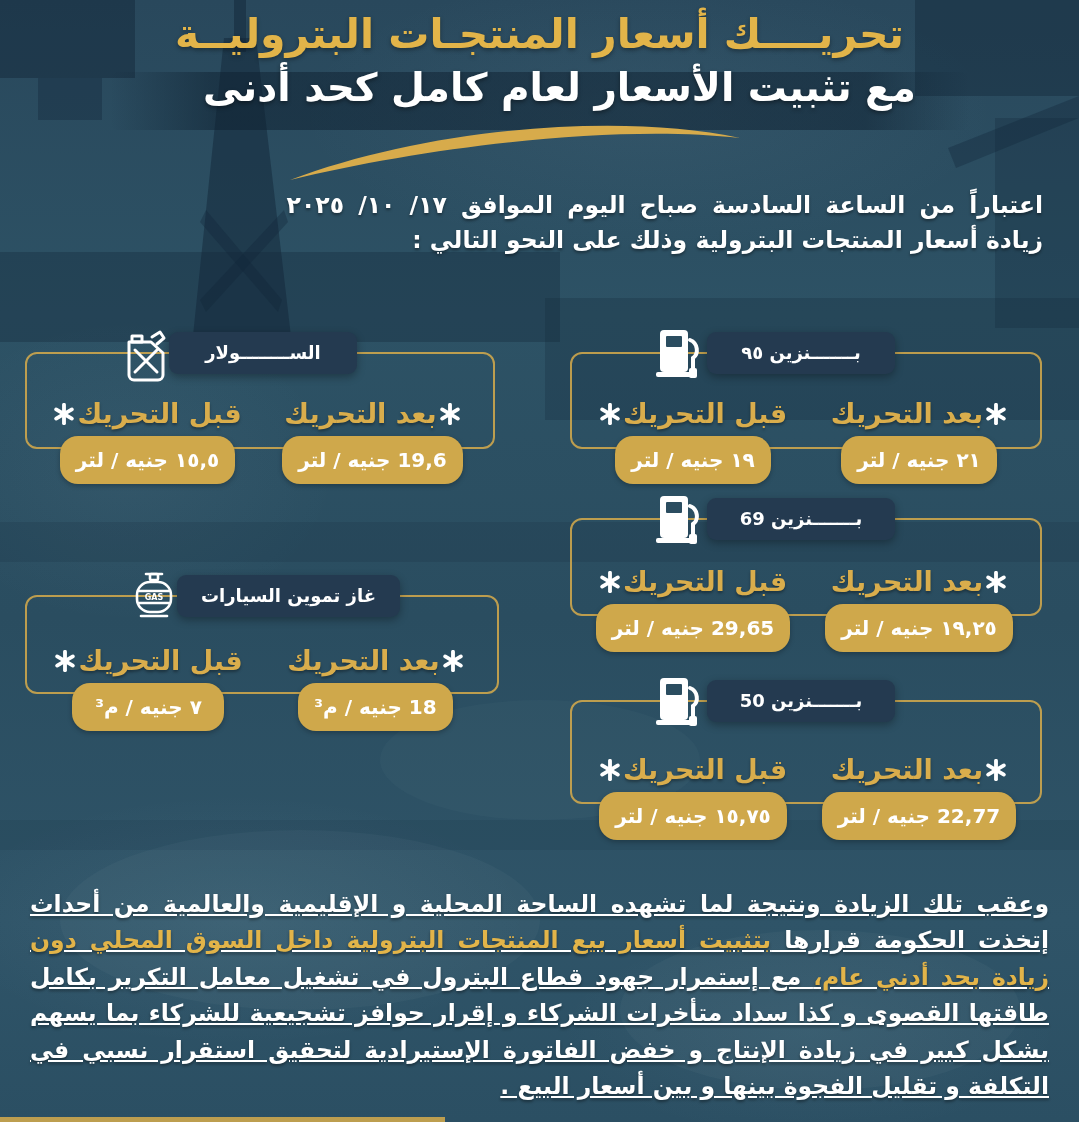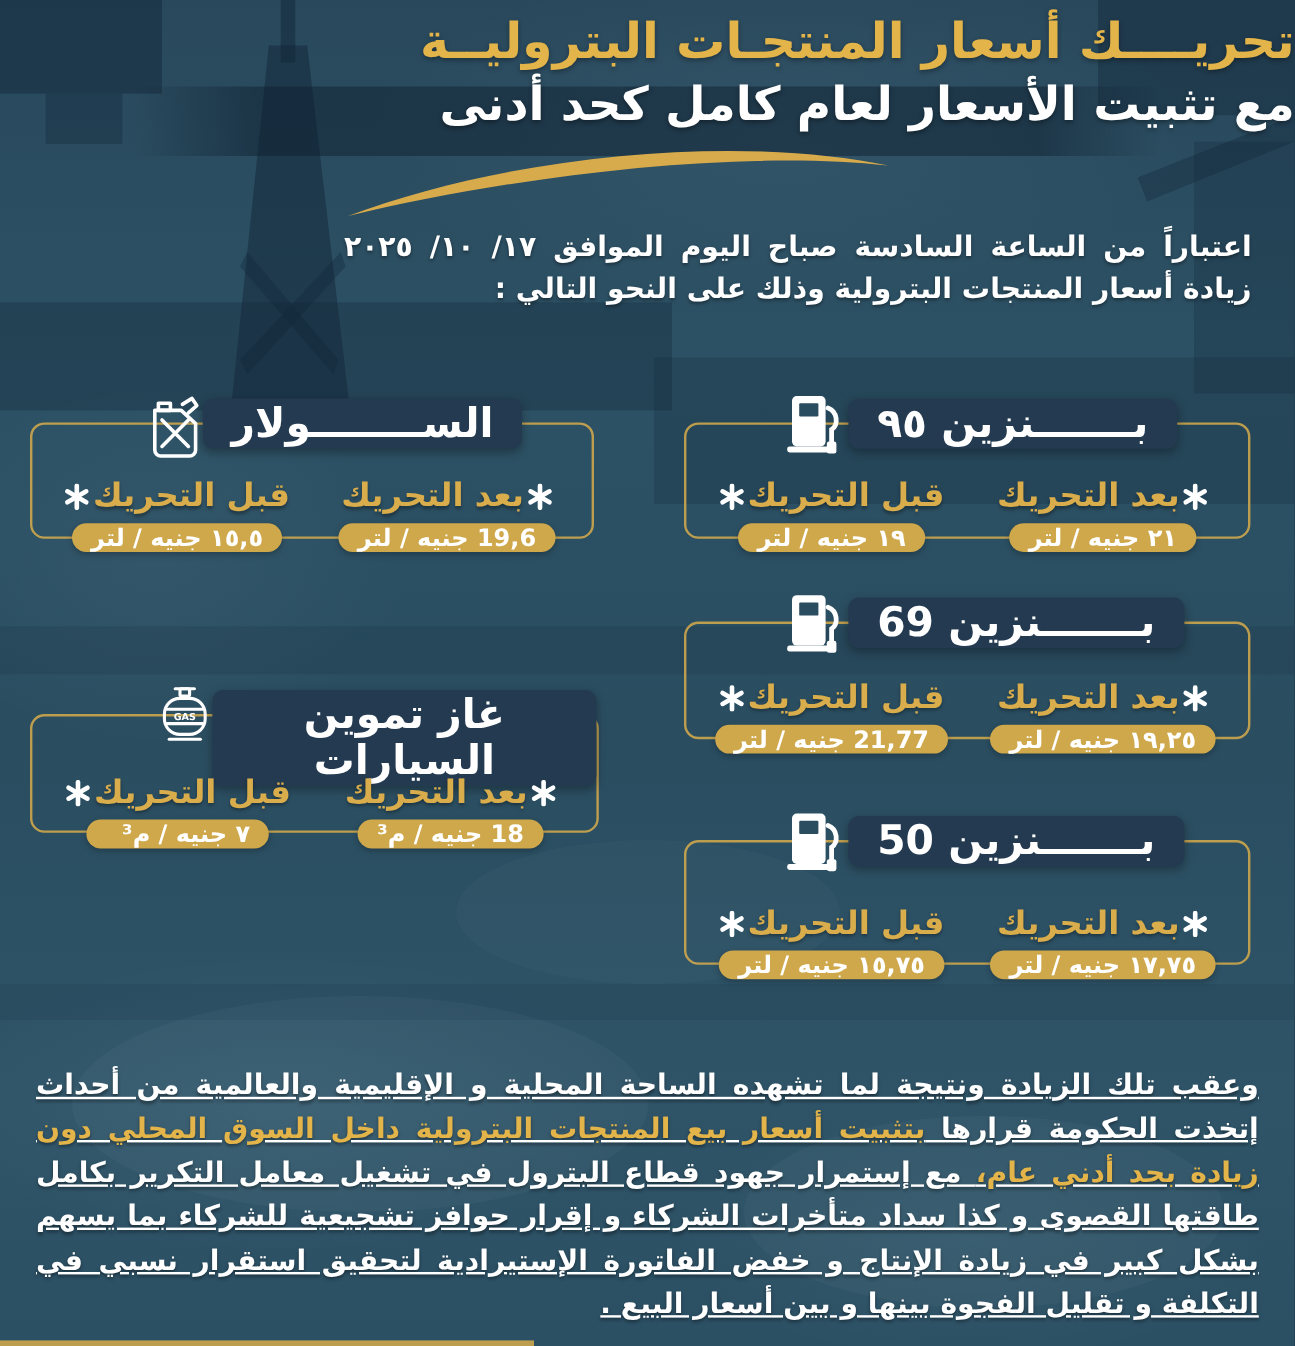--- a/index.html
+++ b/index.html
@@ -8,48 +8,48 @@
     font-family:"DejaVu Sans","Liberation Sans",sans-serif;
     background:
       radial-gradient(ellipse 420px 180px at 22% 82%, rgba(190,220,235,.07), transparent 70%),
       radial-gradient(ellipse 360px 150px at 75% 92%, rgba(190,220,235,.06), transparent 70%),
       radial-gradient(ellipse 300px 220px at 12% 42%, rgba(190,220,235,.05), transparent 70%),
       radial-gradient(ellipse 500px 200px at 60% 10%, rgba(140,180,200,.08), transparent 70%),
       linear-gradient(180deg,#29485c 0%,#2d5265 28%,#2a4d60 55%,#2f5468 82%,#2b4f63 100%);
   }
   .bg-art{position:absolute;inset:0;pointer-events:none;}
   
-  .title-wrap{position:absolute;top:8px;left:0;right:0;direction:rtl;}
+  .title-wrap{position:absolute;top:8px;left:0;right:0;text-align:center;direction:rtl;}
   .title-line1{font-size:41px;font-weight:bold;color:#e2b449;letter-spacing:0;line-height:52px;
     text-shadow:0 2px 4px rgba(0,0,0,.35);}
   .title-band{position:absolute;top:64px;left:110px;right:110px;height:58px;border-radius:8px;
     background:linear-gradient(90deg,rgba(14,32,48,0) 0%,rgba(14,32,48,.5) 12%,rgba(14,32,48,.5) 88%,rgba(14,32,48,0) 100%);}
   .title-line2{position:relative;font-size:39px;font-weight:bold;color:#ffffff;line-height:56px;
     text-shadow:0 2px 4px rgba(0,0,0,.4);padding-left:40px;}
   .swoosh{position:absolute;left:288px;top:112px;width:458px;height:70px;}
   
   .intro{position:absolute;top:188px;right:36px;width:770px;direction:rtl;text-align:right;color:#fff;
     font-weight:bold;font-size:23.5px;line-height:35px;text-shadow:0 2px 3px rgba(0,0,0,.4);}
   .intro .l1{word-spacing:6px;}
   
   .card{position:absolute;border:2px solid rgba(215,171,75,.85);border-radius:12px;}
   .card-icon{position:absolute;}
   .hdr-box{position:absolute;top:-22px;background:#243a50;border-radius:9px;padding:2px 24px;
-    color:#fff;font-size:34px;font-weight:bold;direction:rtl;text-align:center;min-width:140px;line-height:38px;
+    color:#fff;font-size:18px;font-weight:bold;direction:rtl;text-align:center;min-width:140px;line-height:38px;
     box-shadow:0 3px 8px rgba(0,0,0,.3);}
   .hdr-box::before{content:"";position:absolute;top:-7px;left:-11px;width:100%;height:100%;
     background:#d7ab4b;border-radius:10px;z-index:-1;}
   .card-content{position:absolute;left:8px;right:8px;display:flex;justify-content:space-around;}
   .price-block{display:flex;flex-direction:column;align-items:center;gap:7px;width:46%;}
   .label-row{display:flex;align-items:center;gap:2px;}
   .plabel{color:#d9ad4c;font-size:27px;font-weight:bold;direction:rtl;white-space:nowrap;
     text-shadow:0 2px 3px rgba(0,0,0,.35);}
   .ast{display:flex;align-items:center;}
   .pill{background:#cfa84b;color:#fff;font-size:20px;font-weight:bold;direction:rtl;
-    padding:0 16px;border-radius:18px;min-width:120px;text-align:right;white-space:nowrap;
+    padding:12px 16px;border-radius:18px;min-width:120px;text-align:center;white-space:nowrap;
     box-shadow:0 2px 5px rgba(0,0,0,.25);}
   
   .closing{position:absolute;left:30px;top:862px;width:1019px;direction:rtl;text-align:justify;
     text-align-last:right;color:#fff;font-weight:bold;font-size:23.5px;line-height:36.5px;
     text-shadow:0 2px 3px rgba(0,0,0,.4);text-decoration:underline;}
   .closing .gold{color:#e2b449;}
   .bottom-bar{position:absolute;left:0;bottom:0;width:445px;height:5px;background:#d7ab4b;opacity:.85;}
 </style>
 </head>
 <body>
@@ -206,21 +206,21 @@
             <svg width="22" height="22" viewBox="0 0 24 24">
                 <g stroke="#fff" stroke-width="4.2" stroke-linecap="round">
                   <line x1="12" y1="2" x2="12" y2="22"></line>
                   <line x1="3.4" y1="7" x2="20.6" y2="17"></line>
                   <line x1="20.6" y1="7" x2="3.4" y2="17"></line>
                 </g>
               </svg>
           </span>
           <span class="plabel">قبل التحريك</span>
         </div>
-        <div class="pill">21,77 جنيه / لتر</div>
+        <div class="pill">29,65 جنيه / لتر</div>
       </div>
       <div class="price-block">
         <div class="label-row">
           <span class="plabel">بعد التحريك</span>
           <span class="ast">
             <svg width="22" height="22" viewBox="0 0 24 24">
                 <g stroke="#fff" stroke-width="4.2" stroke-linecap="round">
                   <line x1="12" y1="2" x2="12" y2="22"></line>
                   <line x1="3.4" y1="7" x2="20.6" y2="17"></line>
                   <line x1="20.6" y1="7" x2="3.4" y2="17"></line>
@@ -316,21 +316,21 @@
           <span class="ast">
             <svg width="22" height="22" viewBox="0 0 24 24">
                 <g stroke="#fff" stroke-width="4.2" stroke-linecap="round">
                   <line x1="12" y1="2" x2="12" y2="22"></line>
                   <line x1="3.4" y1="7" x2="20.6" y2="17"></line>
                   <line x1="20.6" y1="7" x2="3.4" y2="17"></line>
                 </g>
               </svg>
           </span>
         </div>
-        <div class="pill">١٧,٧٥ جنيه / لتر</div>
+        <div class="pill">22,77 جنيه / لتر</div>
       </div>
     </div>
   </div>
 
   <p class="closing"><span>وعقب تلك الزيادة ونتيجة لما تشهده الساحة المحلية و الإقليمية والعالمية من أحداث إتخذت الحكومة قرارها </span><span class="gold">بتثبيت أسعار بيع المنتجات البترولية داخل السوق المحلي دون زيادة بحد أدني عام،</span><span> مع إستمرار جهود قطاع البترول في تشغيل معامل التكرير بكامل طاقتها القصوى و كذا سداد متأخرات الشركاء و إقرار حوافز تشجيعية للشركاء بما يسهم بشكل كبير في زيادة الإنتاج و خفض الفاتورة الإستيرادية لتحقيق استقرار نسبي في التكلفة و تقليل الفجوة بينها و بين أسعار البيع .</span></p>
 
   <div class="bottom-bar"></div>
 </div>
 
 </body></html>

